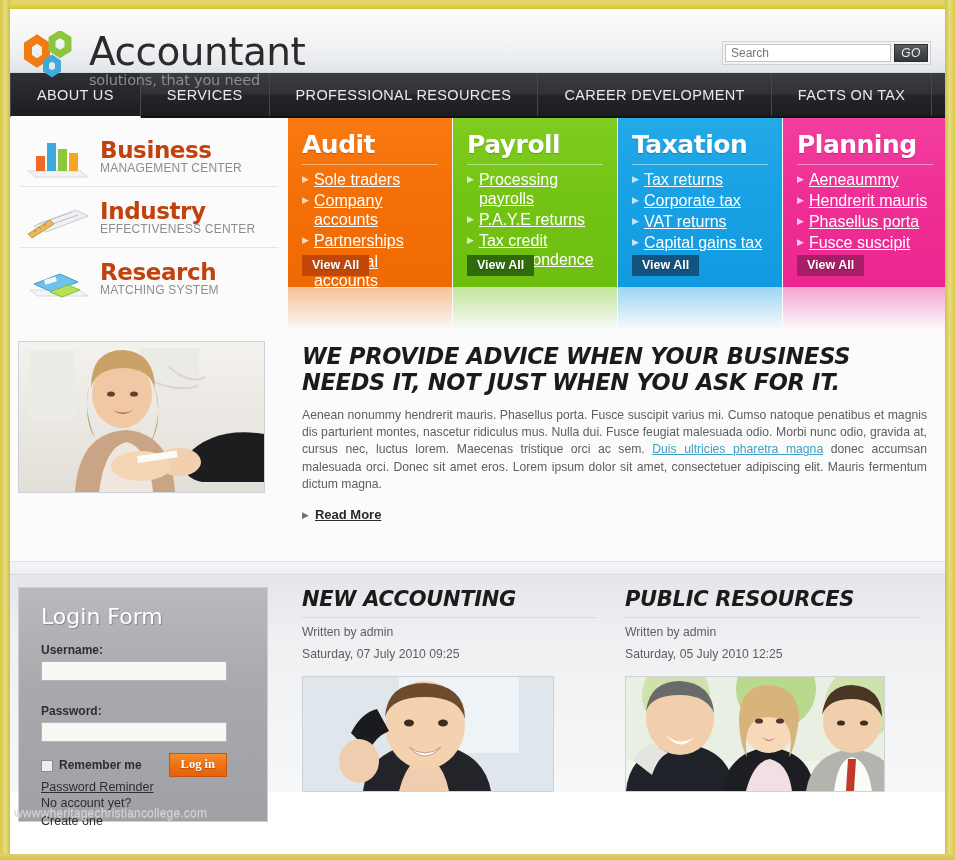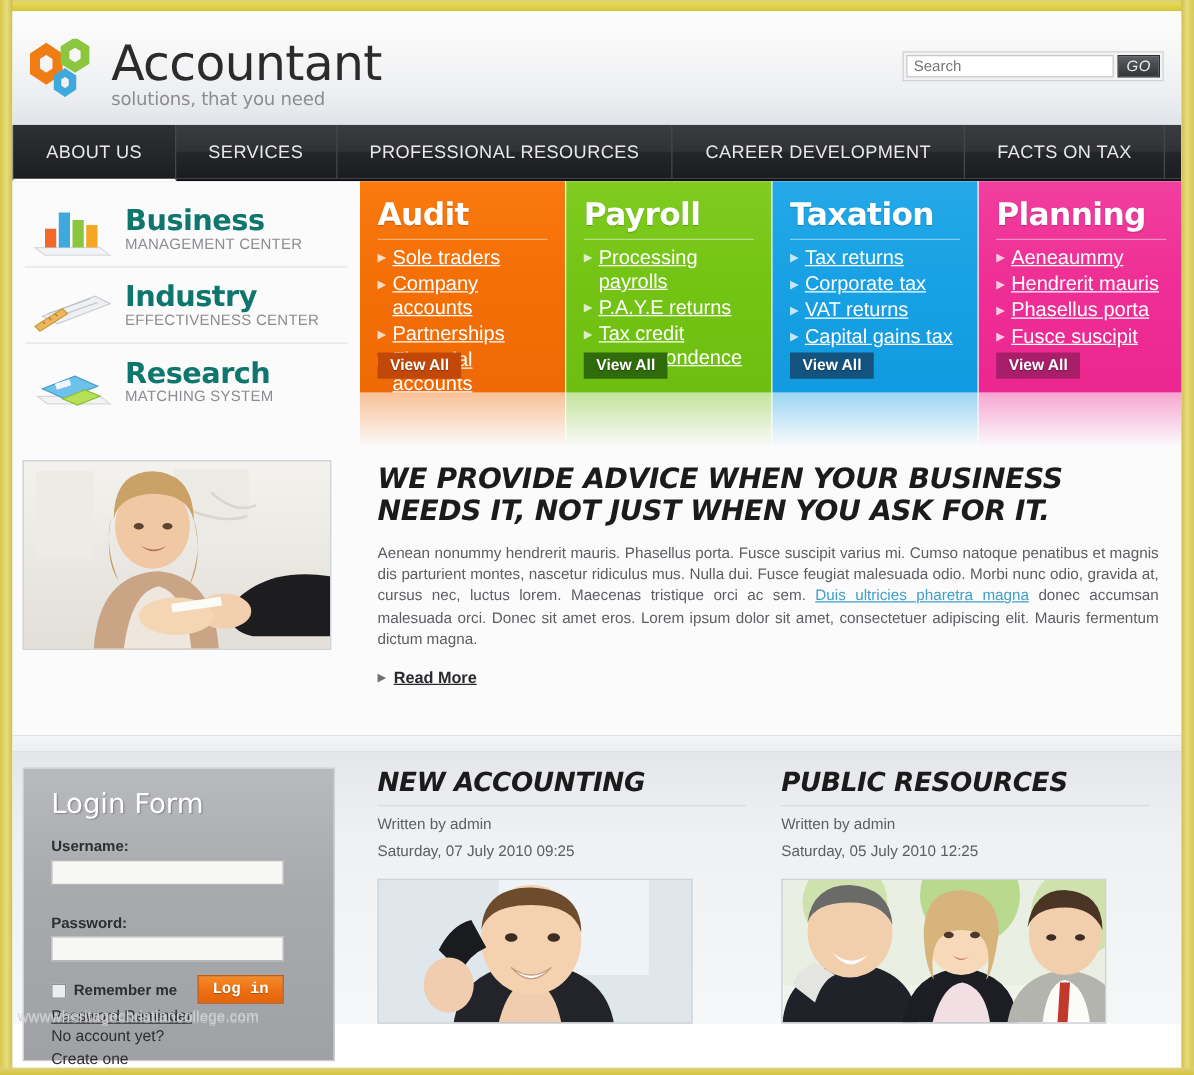--- a/index.html
+++ b/index.html
@@ -27,21 +27,21 @@
 
   #shell {
     position:absolute; left:10px; top:9px;
     width:935px; height:845px;
     background:#ffffff;
     overflow:hidden;
   }
 
   
   #header {
-    position:relative; height:91px;
+    position:relative; height:64px;
     background: linear-gradient(180deg,#fdfdfd 0%, #f6f6f7 40%, #eceef1 75%, #e1e4e9 100%);
     border-bottom:1px solid #d4d7dd;
   }
   #logo-wrap { position:absolute; left:8px; top:22px; display:flex; align-items:flex-start; }
   .logo-mark { position:relative; width:62px; height:52px; flex:0 0 62px; }
   .logo-text-wrap { margin-left:9px; padding-top:2px; }
   .logo-title {
     font-size:39px; line-height:38px; color:#2b2b2b; letter-spacing:-0.5px;
     font-family:"DejaVu Sans", sans-serif; font-weight:400;
   }
@@ -88,21 +88,21 @@
      display:flex; }
 
   #side-features { width:268px; padding:8px 0 0 10px; }
   .feature {
     display:flex; align-items:center; height:61px;
     border-bottom:1px solid #e3e4e7;
   }
   .feature:last-child { border-bottom:none; }
   .feature-icon { width:76px; flex:0 0 76px; height:50px; position:relative; }
   .feature-txt { padding-left:4px; }
-  .feature-title { font-size:23px; font-weight:bold; color:#0f766e; line-height:24px;
+  .feature-title { font-size:23px; font-weight:bold; color:#c2410c; line-height:24px;
      font-family:"DejaVu Sans", sans-serif; letter-spacing:-0.4px;}
   .feature-sub { font-size:12px; color:#8b8d91; letter-spacing:.2px; margin-top:-1px;
      font-family:"Liberation Sans", sans-serif;}
 
   
   #boxes { position:absolute; left:278px; top:0; width:660px; height:213px; display:flex; }
   .box-col { width:165px; position:relative; }
   .box {
     height:169px; position:relative; padding:13px 14px 0 14px;
     margin-right:1px;
@@ -192,21 +192,21 @@
   }
   #lf-row { display:flex; align-items:center; justify-content:space-between; width:186px; }
   #remember-wrap { display:flex; align-items:flex-end; }
   #remember-box { width:12px; height:12px; background:#ecedee; border:1px solid #8d8f92; margin-right:6px; }
   #remember-label { font-size:12px; font-weight:bold; color:#2d2e30;
      font-family:"Liberation Sans", sans-serif; }
   #login-btn {
     background:linear-gradient(180deg,#f58b2b 0%, #ef7112 50%, #e4630a 100%);
     border:1px solid #c8560a; color:#fff; font-size:12.5px; font-weight:bold;
     padding:3px 11px 4px 11px; cursor:pointer; text-shadow:0 1px 1px rgba(0,0,0,.3);
-    font-family:Liberation Mono, monospace;
+    font-family:Liberation Serif, serif;
   }
   .lf-link { display:block; font-size:12.5px; color:#2d2e30; text-decoration:underline; margin-top:3px;
      font-family:"Liberation Sans", sans-serif; }
   .lf-note { font-size:12.5px; color:#2d2e30; margin-top:2px; line-height:15px;
      font-family:"Liberation Sans", sans-serif; }
 
   #news-cols { margin-left:292px; display:flex; gap:28px; padding-right:10px; }
   .news-col { width:295px; }
   .news-title {
     font-size:21px; font-style:italic; font-weight:bold; color:#1b1b1b;

